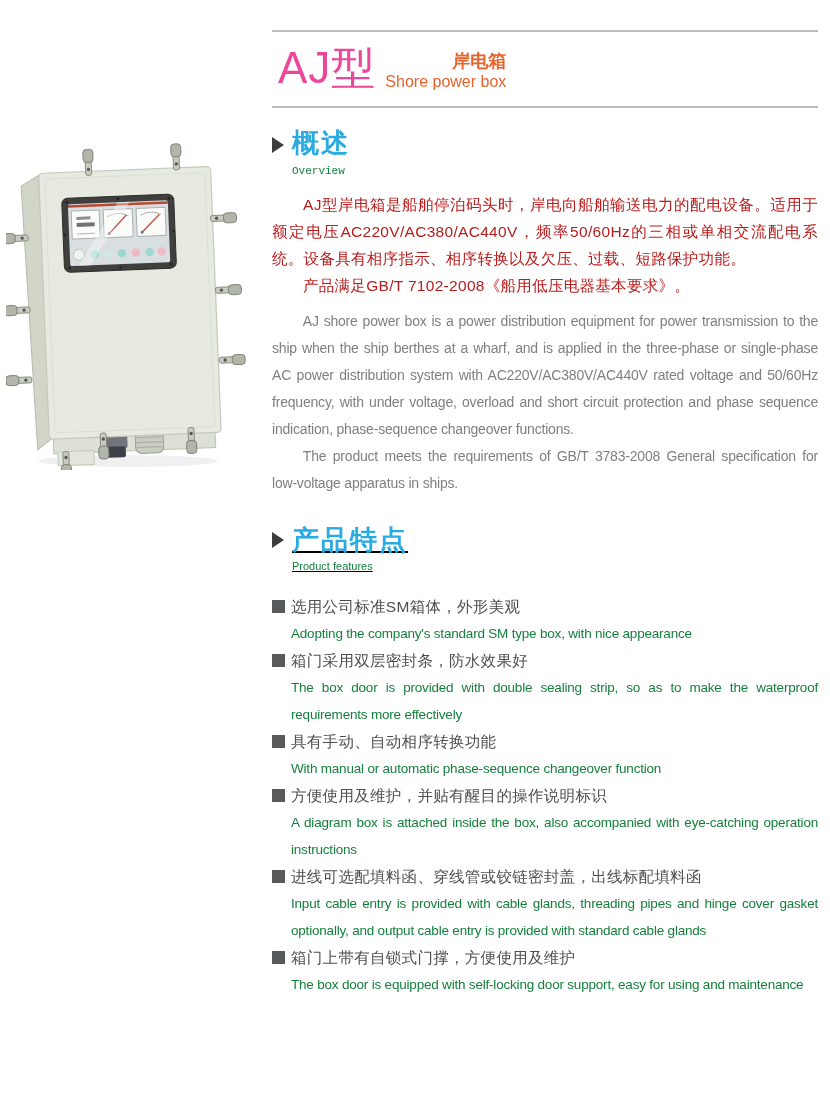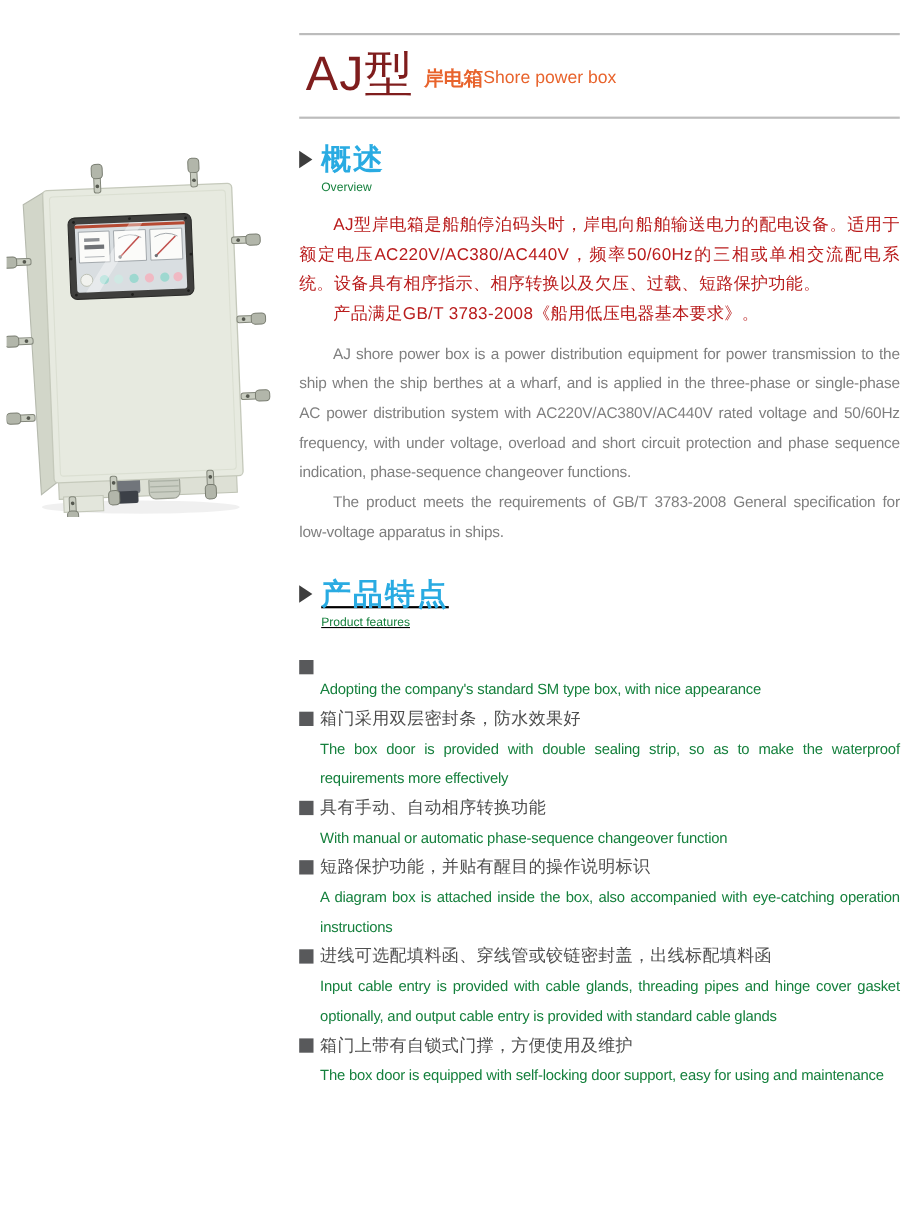--- a/index.html
+++ b/index.html
@@ -7,28 +7,28 @@
     width:830px;height:1118px;background:#ffffff;position:relative;
     font-family:"Liberation Sans","DejaVu Sans",sans-serif;overflow:hidden;
   }
   .main{position:absolute;left:272px;top:0;width:546px;}
 
   
   .title-block{
     margin-top:30px;border-top:2px solid #bcbcbc;border-bottom:2px solid #bcbcbc;
     padding:12px 0 14px 6px;display:flex;align-items:center;
   }
-  .model{font-size:44px;line-height:48px;color:#7f1d1d;letter-spacing:1px;}
-  .subtitle{display:flex;flex-direction:row;margin-left:9px;margin-top:6px;color:#e8632c;}
+  .model{font-size:44px;line-height:48px;color:#ec4899;letter-spacing:1px;}
+  .subtitle{display:flex;flex-direction:column;margin-left:9px;margin-top:6px;color:#e8632c;text-align:right;}
   .sub-cn{font-size:18px;font-weight:bold;line-height:21px;}
   .sub-en{font-size:16px;line-height:20px;}
 
   
   .sec-head{display:flex;align-items:flex-start;}
-  .sec-head.first{margin-top:22px;}
+  .sec-head.first{margin-top:22px;font-family:Liberation Mono, monospace;}
   .sec-head.second{margin-top:28px;text-decoration:underline;}
   .tri{
     width:0;height:0;flex:none;
     border-left:12px solid #3d3d3d;border-top:8px solid transparent;border-bottom:8px solid transparent;
     margin:7px 8px 0 0;
   }
   .sec-titles h2{margin:0;font-size:27px;line-height:31px;color:#29abe2;font-weight:bold;letter-spacing:2px;}
   .sec-en{font-size:11px;line-height:21px;color:#15803d;}
 
   
@@ -175,59 +175,60 @@
 
   <section>
     <div class="sec-head first">
       <span class="tri"></span>
       <div class="sec-titles">
         <h2>概述</h2>
         <div class="sec-en">Overview</div>
       </div>
     </div>
     <p class="p-cn first">AJ型岸电箱是船舶停泊码头时，岸电向船舶输送电力的配电设备。适用于额定电压AC220V/AC380/AC440V，频率50/60Hz的三相或单相交流配电系统。设备具有相序指示、相序转换以及欠压、过载、短路保护功能。</p>
-    <p class="p-cn">产品满足GB/T 3783-2008《船用低压电器基本要求》。</p>
+    <p class="p-cn">产品满足GB/T 7102-2008《船用低压电器基本要求》。</p>
     <p class="p-en first">AJ shore power box is a power distribution equipment for power transmission to the ship when the ship berthes at a wharf, and is applied in the three-phase or single-phase AC power distribution system with AC220V/AC380V/AC440V rated voltage and 50/60Hz frequency, with under voltage, overload and short circuit protection and phase sequence indication, phase-sequence changeover functions.</p>
     <p class="p-en">The product meets the requirements of GB/T 3783-2008 General specification for low-voltage apparatus in ships.</p>
   </section>
 
   <section>
     <div class="sec-head second">
       <span class="tri"></span>
       <div class="sec-titles">
         <h2>产品特点</h2>
         <div class="sec-en">Product features</div>
       </div>
     </div>
 
     <div class="feat-list">
       <div class="feat-item">
         <div class="feat-cn">
             <span class="sq"></span>
+            <span>选用公司标准SM箱体，外形美观</span>
           </div>
         <div class="feat-en">Adopting the company's standard SM type box, with nice appearance</div>
       </div>
       <div class="feat-item">
         <div class="feat-cn">
             <span class="sq"></span>
             <span>箱门采用双层密封条，防水效果好</span>
           </div>
         <div class="feat-en">The box door is provided with double sealing strip, so as to make the waterproof requirements more effectively</div>
       </div>
       <div class="feat-item">
         <div class="feat-cn">
             <span class="sq"></span>
             <span>具有手动、自动相序转换功能</span>
           </div>
         <div class="feat-en">With manual or automatic phase-sequence changeover function</div>
       </div>
       <div class="feat-item">
         <div class="feat-cn">
             <span class="sq"></span>
-            <span>短路保护功能，并贴有醒目的操作说明标识</span>
+            <span>方便使用及维护，并贴有醒目的操作说明标识</span>
           </div>
         <div class="feat-en">A diagram box is attached inside the box, also accompanied with eye-catching operation instructions</div>
       </div>
       <div class="feat-item">
         <div class="feat-cn">
             <span class="sq"></span>
             <span>进线可选配填料函、穿线管或铰链密封盖，出线标配填料函</span>
           </div>
         <div class="feat-en">Input cable entry is provided with cable glands, threading pipes and hinge cover gasket optionally, and output cable entry is provided with standard cable glands</div>
       </div>

